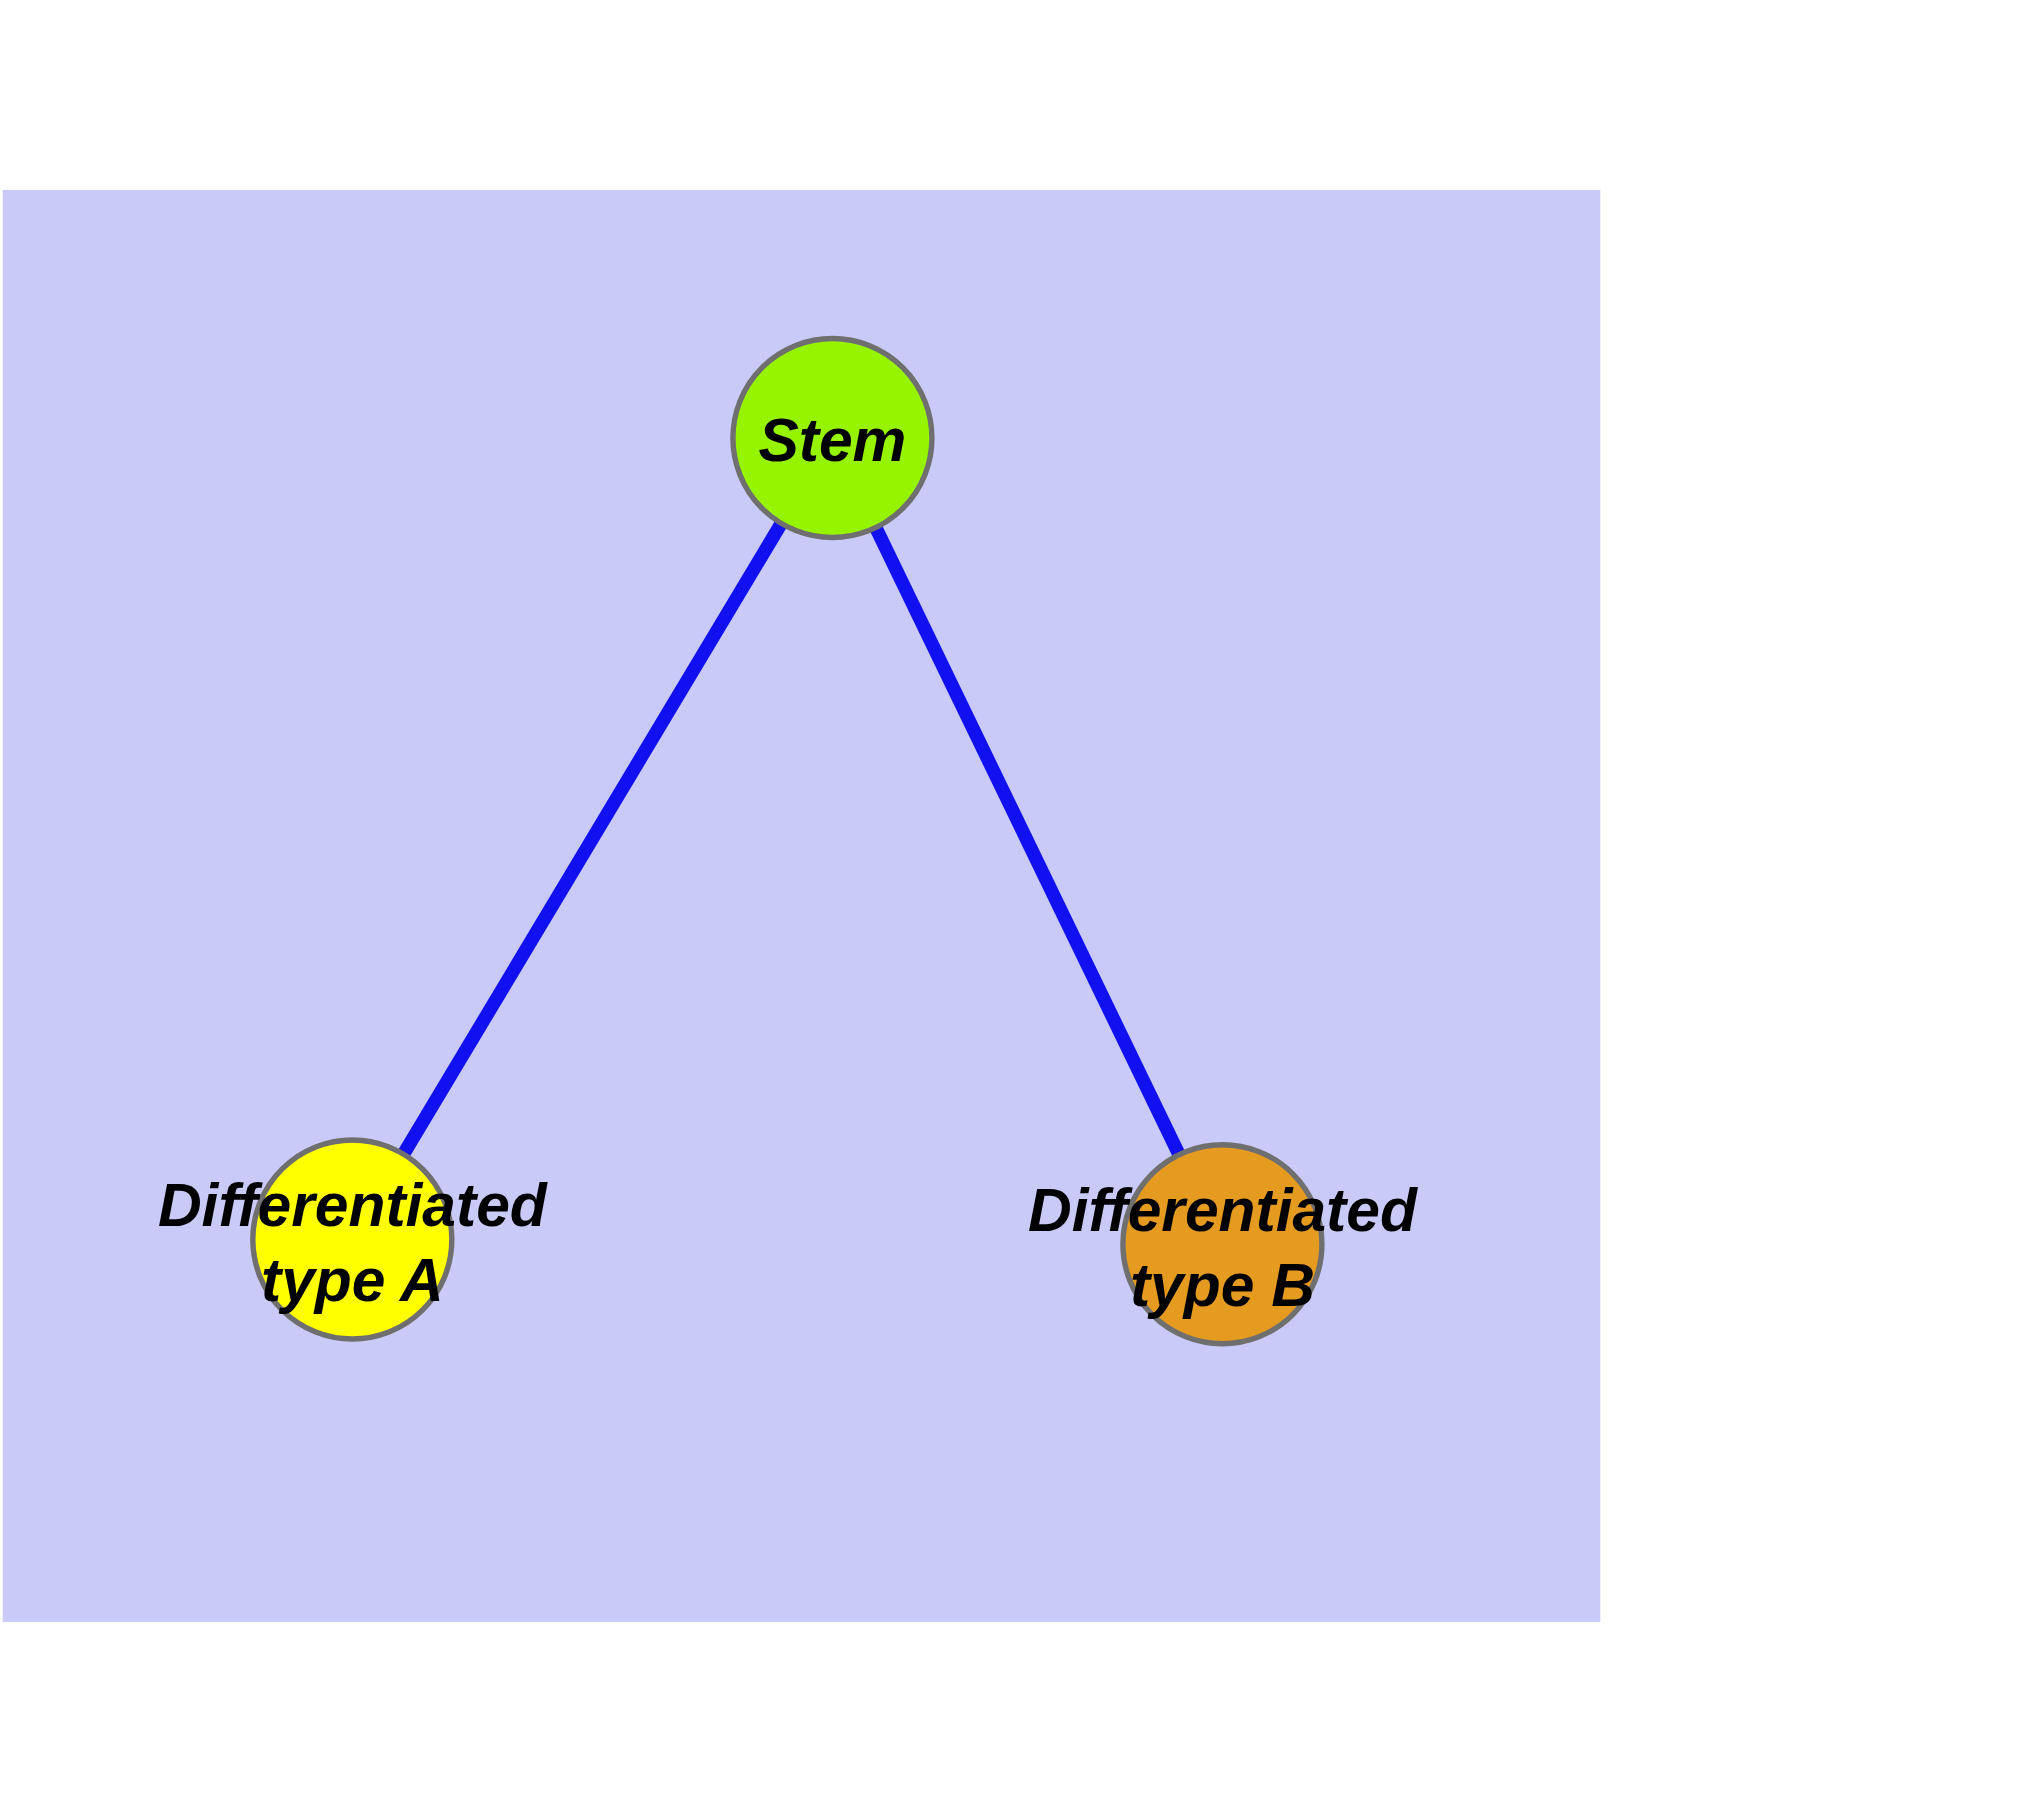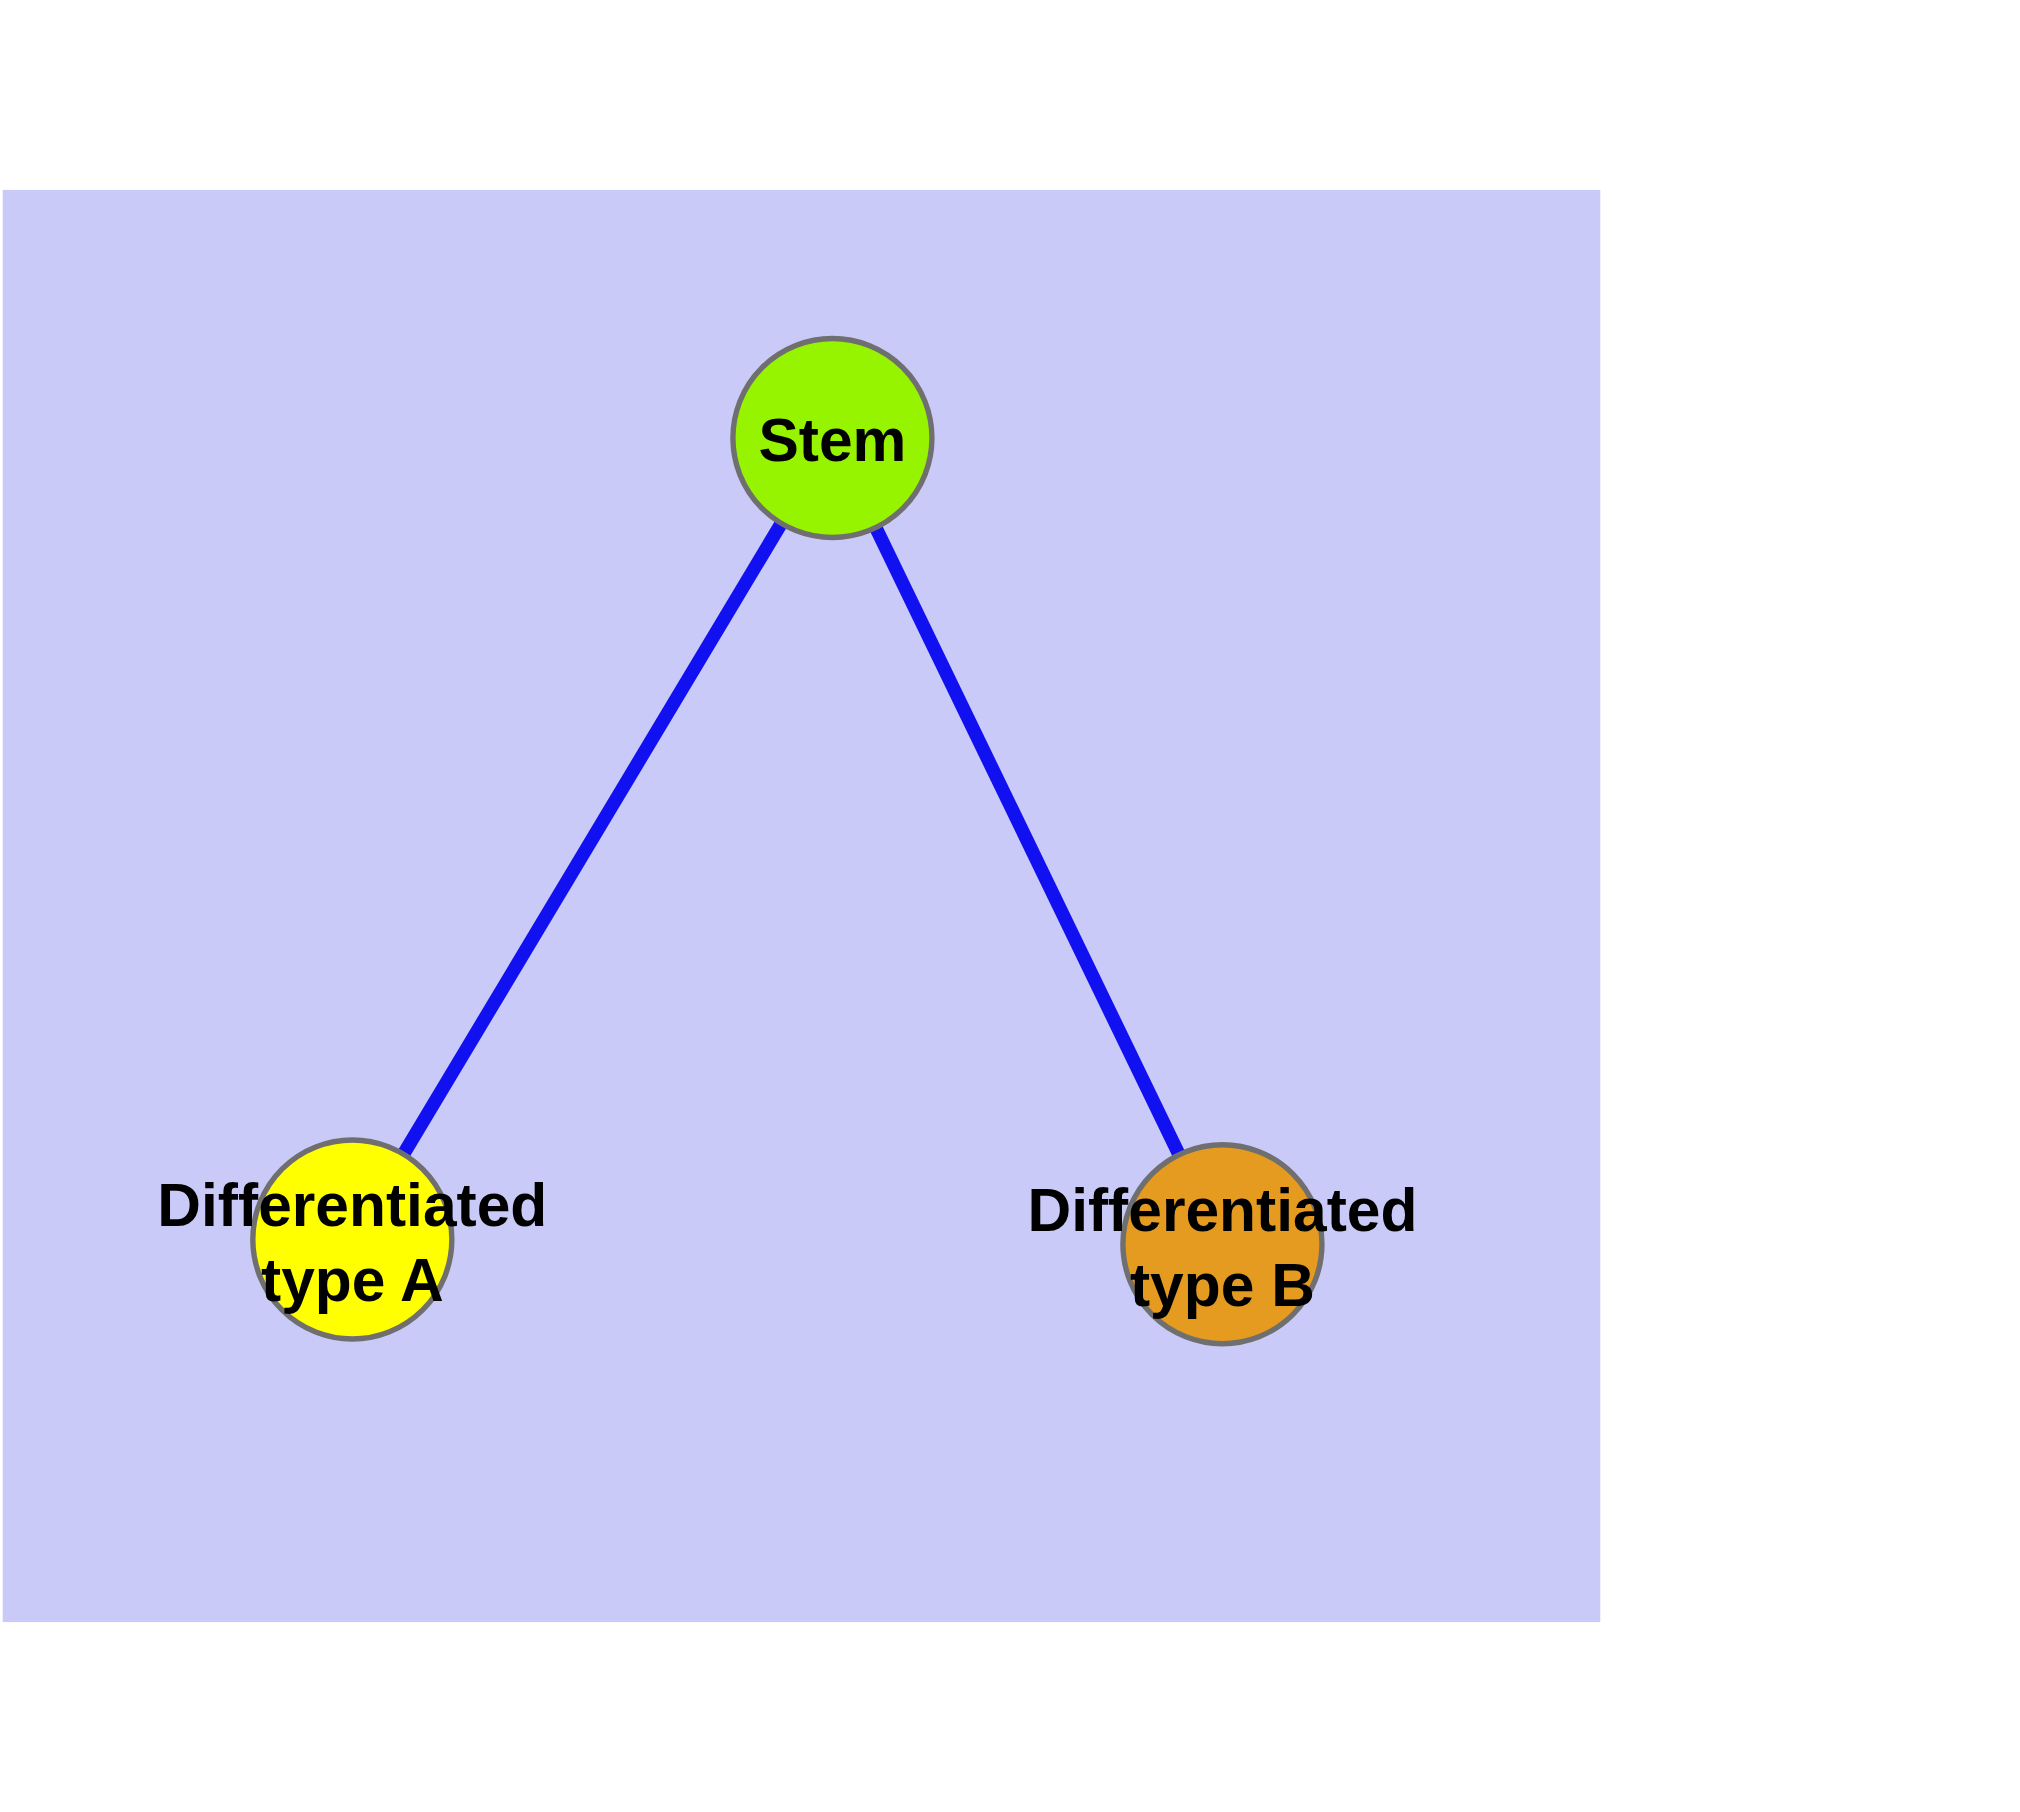--- a/index.html
+++ b/index.html
@@ -6,20 +6,21 @@
     margin: 0;
     padding: 0;
     background: #ffffff;
   }
   .stage {
     position: relative;
     width: 1603px;
     height: 1812px;
     background: #ffffff;
     overflow: hidden;
+    font-style: italic;
   }
   .stage svg {
     display: block;
     width: 100%;
     height: 100%;
   }
   .node-circle {
     stroke-width: 8px;
   }
   .edge-line {

